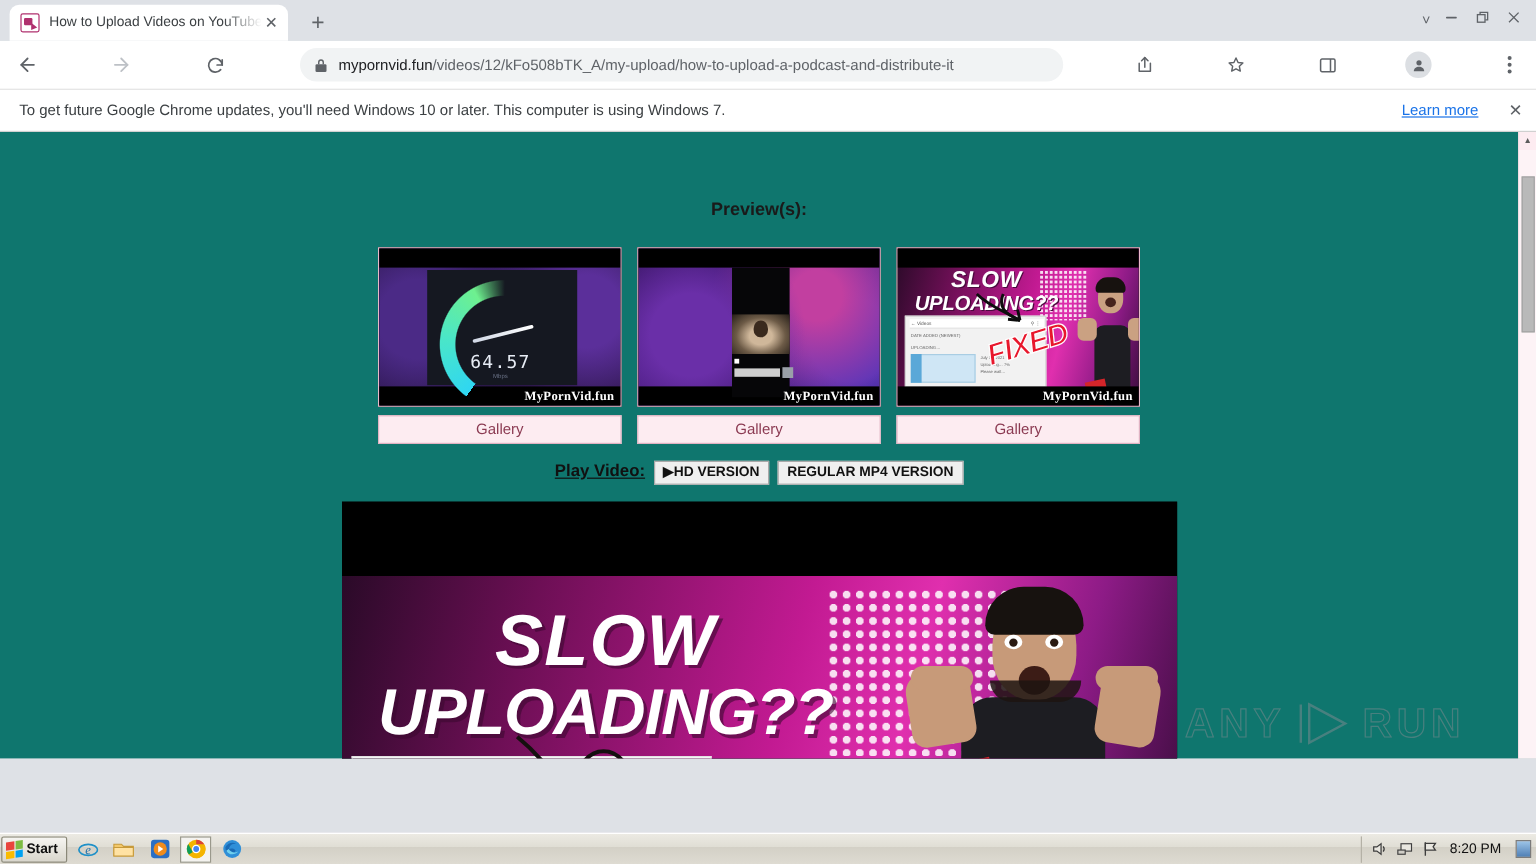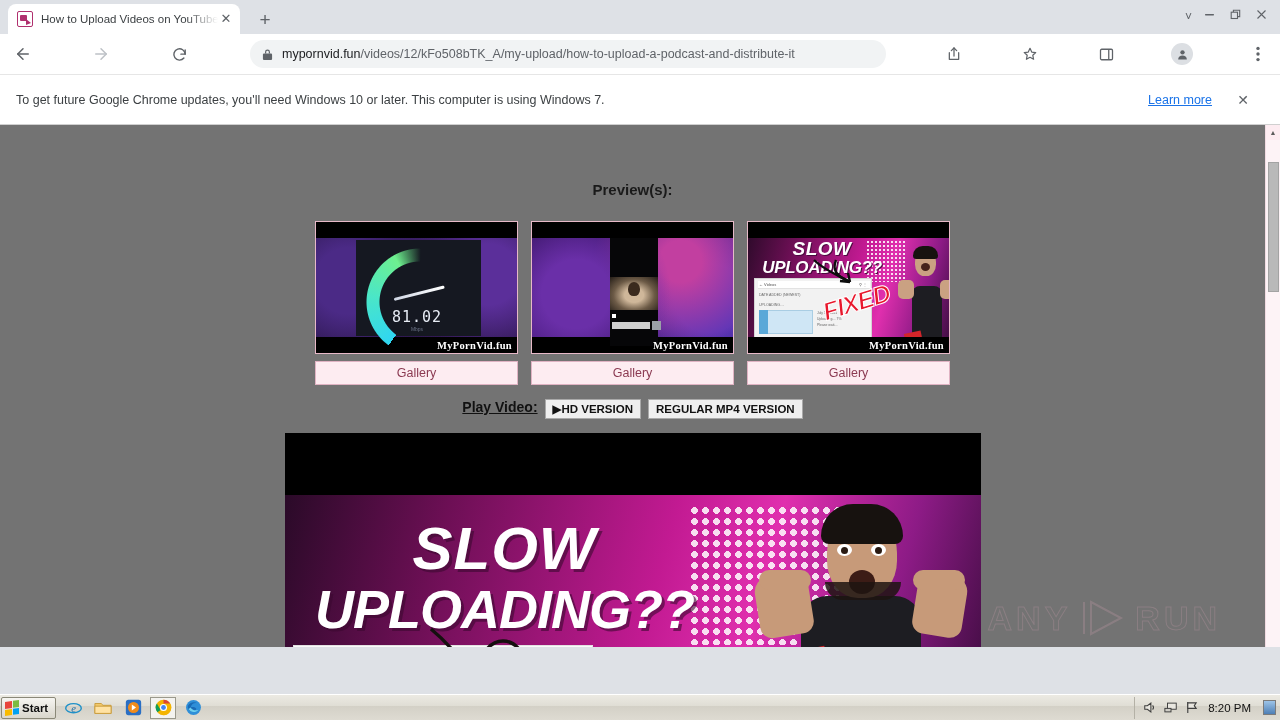--- a/index.html
+++ b/index.html
@@ -58,29 +58,29 @@
   .omnibox .lock { margin-right:9px; display:flex; align-items:center; color:#5f6368; }
   .urltext { font-size:12.5px; color:#202124; white-space:nowrap; overflow:hidden; }
   .urltext .dim { color:#5f6368; }
   .tbicon { width:28px; height:28px; display:flex; align-items:center; justify-content:center; color:#5f6368; flex:0 0 28px; }
   .avatar {
     width:22px;height:22px;border-radius:50%;background:#dcdfe3;display:flex;align-items:center;justify-content:center;
   }
 
   
   .infobar {
-    height:51px; background:#fff; border-top:1px solid #e6e6e6; border-bottom:1px solid #d0d0d0;
-    display:flex; align-items:center; padding:0 28px 0 16px;
+    height:36px; background:#fff; border-top:1px solid #e6e6e6; border-bottom:1px solid #d0d0d0;
+    display:flex; align-items:center; padding:0 8px 0 16px;
   }
   .infobar-text { flex:1 1 auto; font-size:12.5px; color:#3c4043; }
   .infobar-link { font-size:12.5px; color:#1a73e8; text-decoration:underline; margin-right:22px; }
   .infobar-close { font-size:14px; color:#5f6368; width:18px; text-align:center; }
 
   
-  .viewport { position:relative; width:1280px; height:522px; background:#737373; overflow:hidden; }
+  .viewport { position:relative; width:1280px; height:522px; background:#0f766e; overflow:hidden; }
   .page { position:absolute; left:0; top:0; width:1265px; }
 
   .previews-title { text-align:center; font-size:15px; font-weight:bold; color:#1a1a1a; margin-top:56px; }
 
   .thumb-row { display:flex; justify-content:center; gap:13px; margin-top:23px; }
   .thumb-cell { width:203px; }
   .thumb {
     width:203px; height:133px; background:#000; border:1px solid #e7b9c8; position:relative; overflow:hidden;
   }
   .thumb-watermark {
@@ -300,21 +300,21 @@
       <div class="thumb-row">
 
         <div class="thumb-cell">
           <div class="thumb">
             <div class="t1-bg"></div>
             <div class="t1-bar" style="top:0"></div>
             <div class="t1-bar" style="bottom:0"></div>
             <div class="t1-panel"></div>
             <div class="gauge"></div>
             <div class="needle"></div>
-            <div class="t1-num">81.02</div>
+            <div class="t1-num">64.57</div>
             <div class="t1-sub">Mbps</div>
             <div class="thumb-watermark">MyPornVid.fun</div>
           </div>
           <div class="gallery-btn">Gallery</div>
         </div>
 
         <div class="thumb-cell">
           <div class="thumb">
             <div class="t2-bg"></div>
             <div class="t1-bar" style="top:0"></div>

